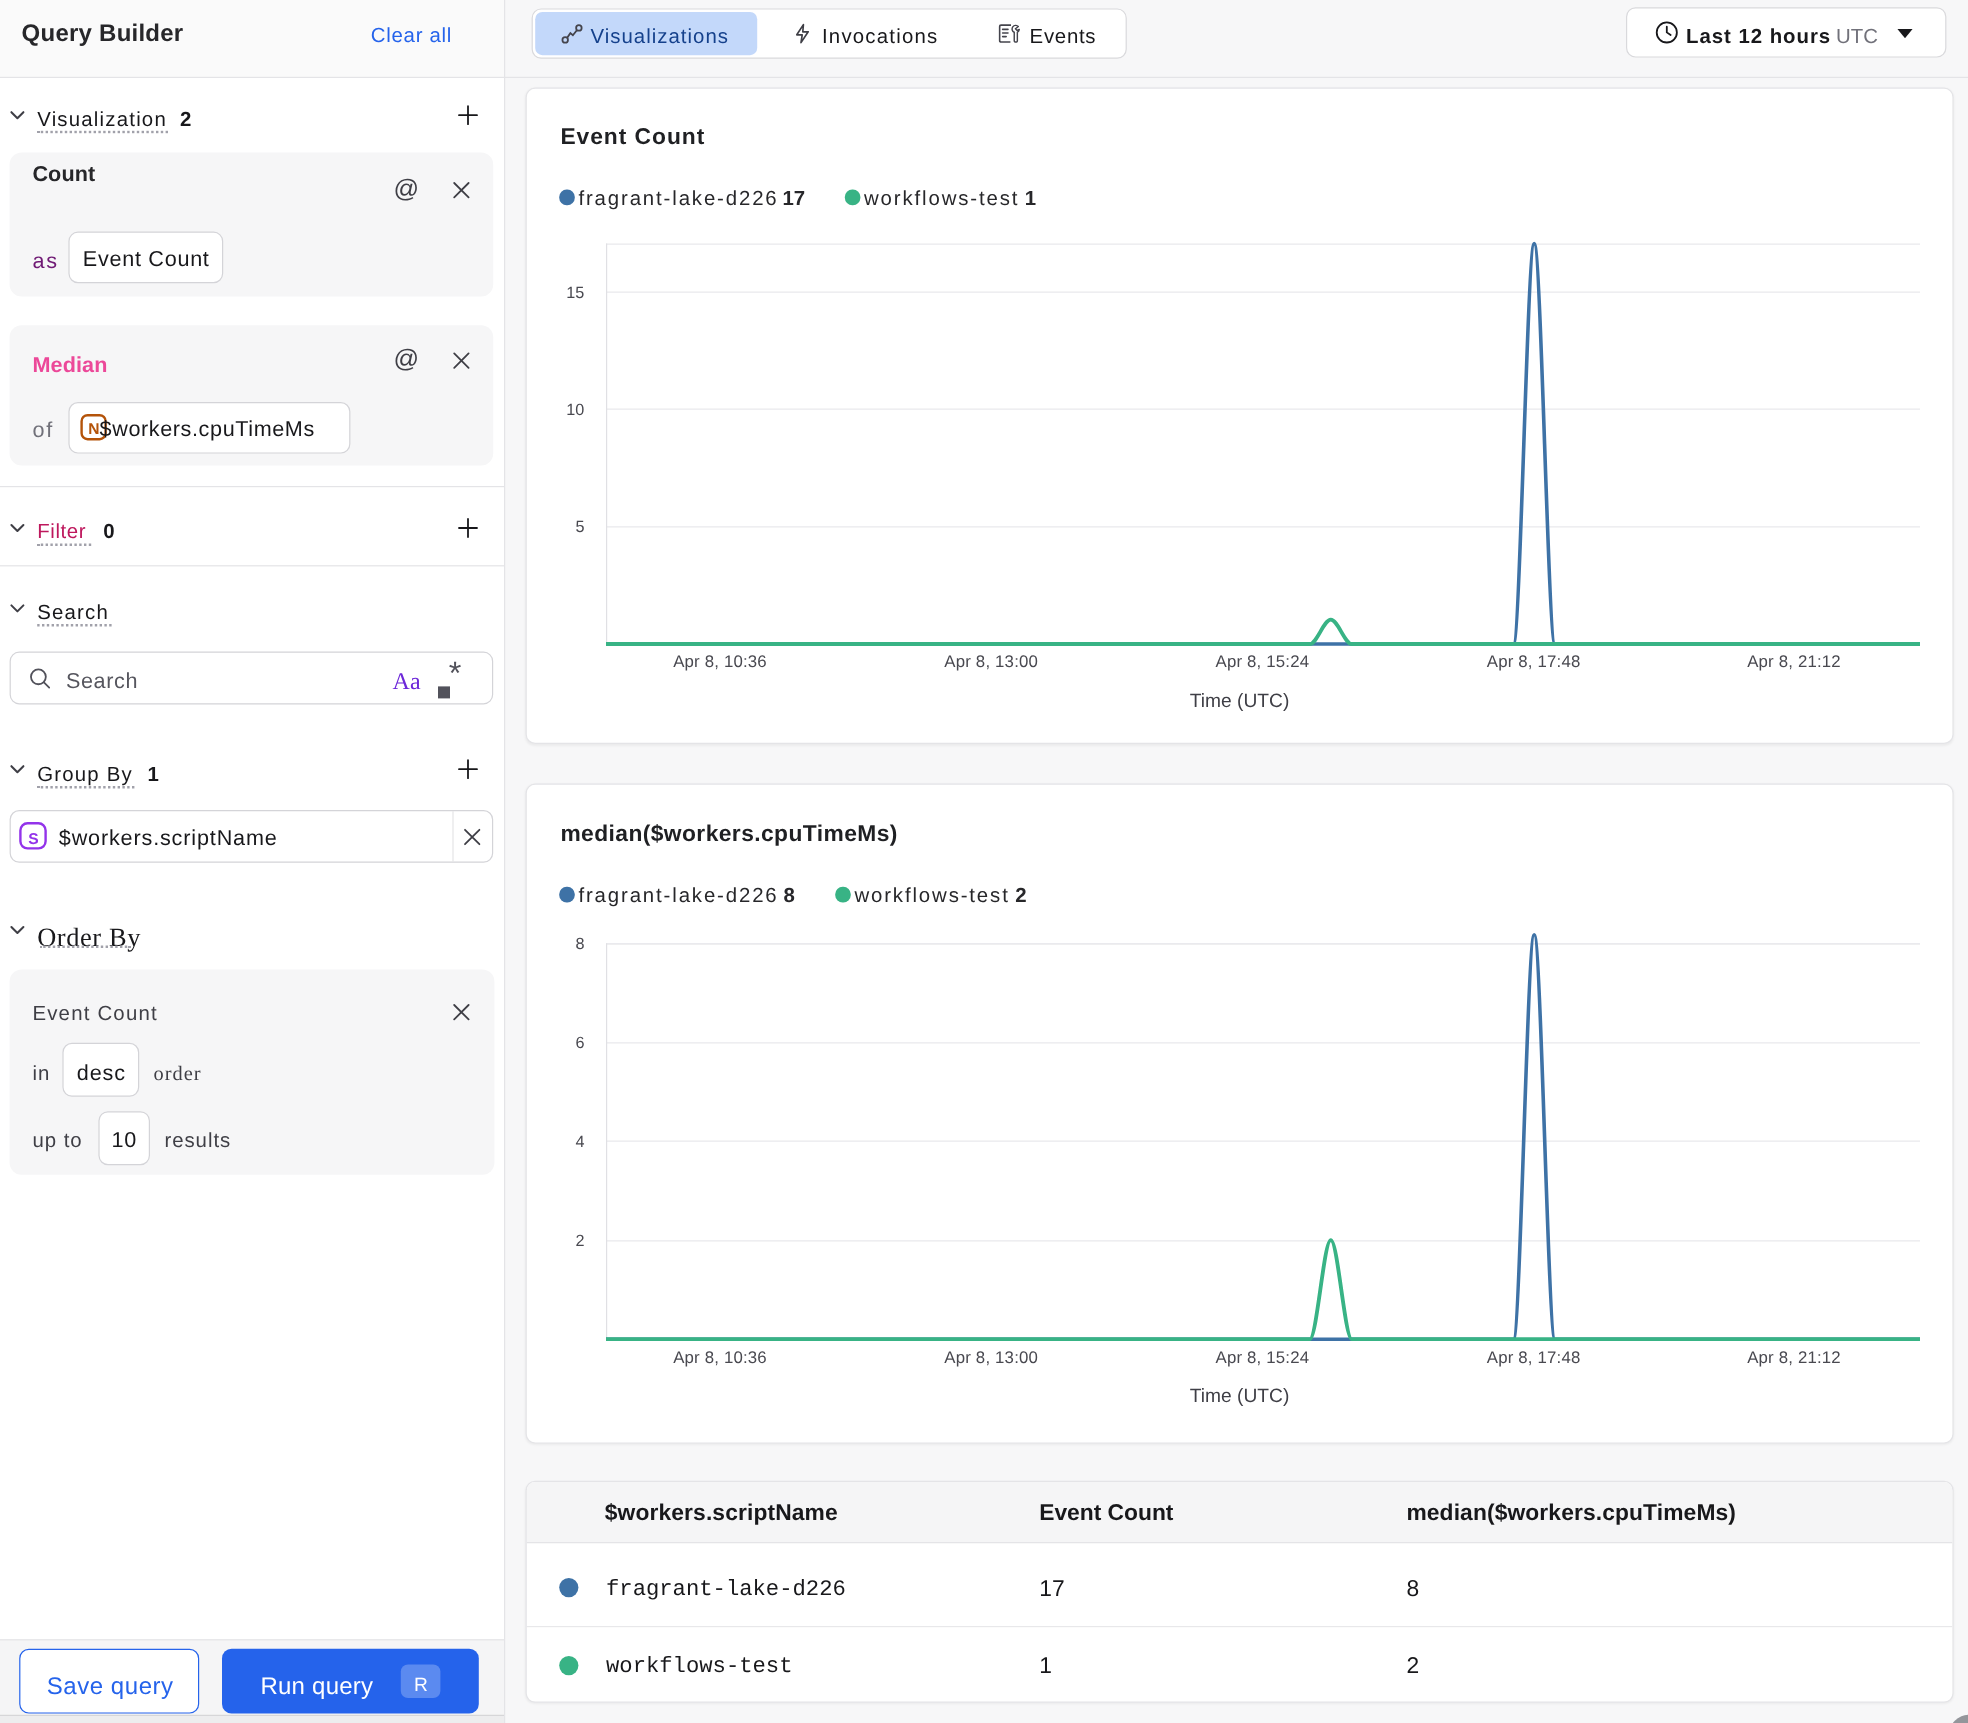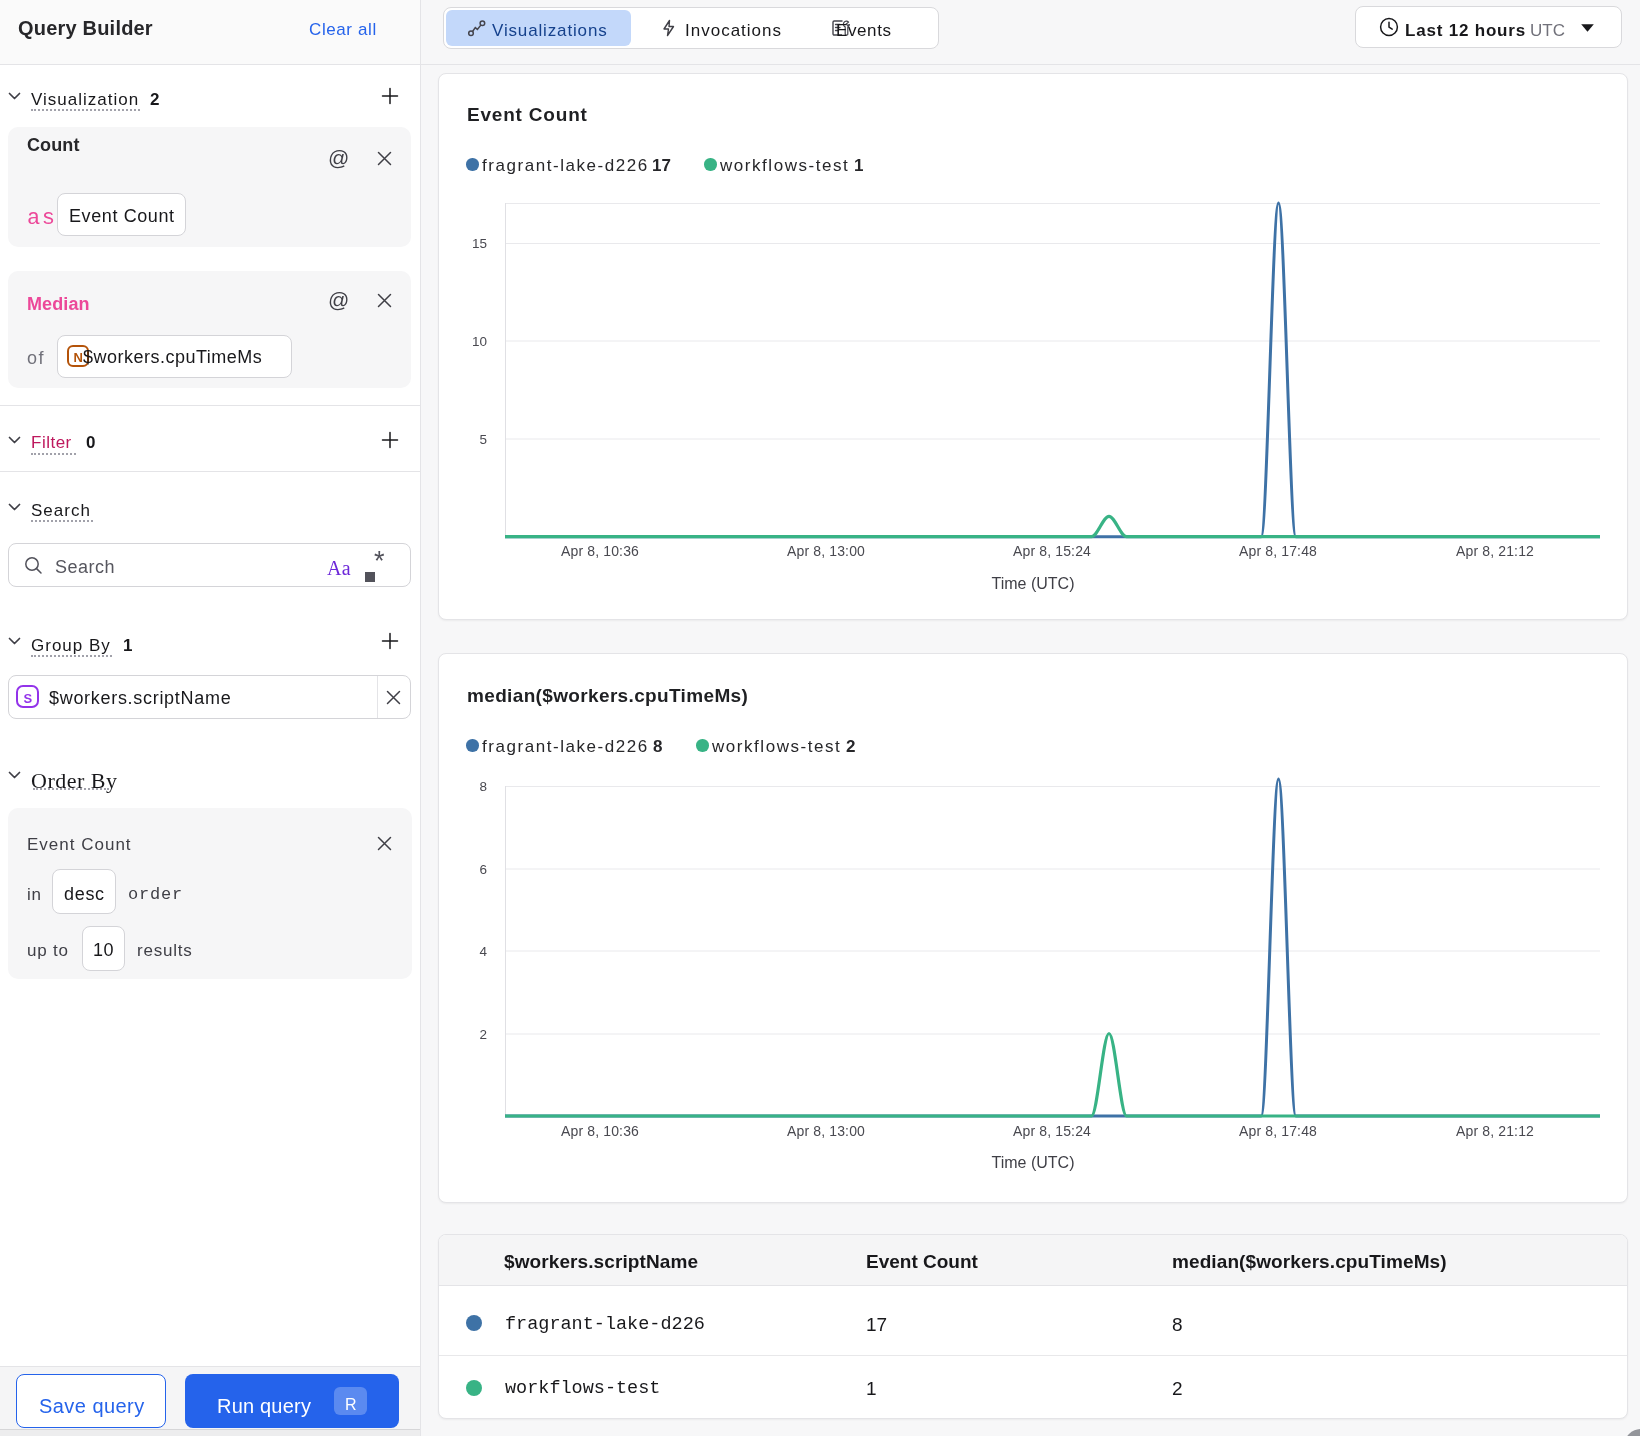--- a/index.html
+++ b/index.html
@@ -19,21 +19,21 @@
 <div style="position:absolute;left:150px;top:90.8px;font-size:17px;line-height:1;color:#18181b;font-weight:bold;font-family:'Liberation Sans',sans-serif;white-space:nowrap">2</div>
 <svg width="18" height="18" viewBox="0 0 18 18" style="position:absolute;left:381px;top:87px">
     <path d="M9 1.5 V16.5 M1.5 9 H16.5" stroke="#18181b" stroke-width="1.5" stroke-linecap="round"></path>
   </svg>
 <div class="abs" style="left:8px;top:127px;width:403px;height:120px;background:#f6f6f7;border-radius:10px"></div>
 <div style="position:absolute;left:27px;top:136px;font-size:18px;line-height:1;color:#27272a;font-weight:bold;letter-spacing:0.1px;font-family:'Liberation Sans',sans-serif;white-space:nowrap">Count</div>
 <div style="position:absolute;left:328px;top:147px;font-size:21px;line-height:1;color:#3f3f46;font-family:'Liberation Sans',sans-serif">@</div>
 <svg width="15" height="15" viewBox="0 0 15 15" style="position:absolute;left:377px;top:151px">
     <path d="M1.5 1.5 L13.5 13.5 M13.5 1.5 L1.5 13.5" stroke="#3f3f46" stroke-width="1.5" stroke-linecap="round"></path>
   </svg>
-<div style="position:absolute;left:27px;top:207.5px;font-size:22px;line-height:1;color:#ec4899;letter-spacing:1.5px;font-family:Liberation Mono, monospace;white-space:nowrap">as</div>
+<div style="position:absolute;left:27px;top:207.5px;font-size:18px;line-height:1;color:#701a75;letter-spacing:1.5px;font-family:Liberation Sans, sans-serif;white-space:nowrap">as</div>
 <div class="abs" style="left:57px;top:193px;width:129px;height:43px;background:#fff;border:1px solid #d4d4d8;border-radius:8px"></div>
 <div style="position:absolute;left:69px;top:206.5px;font-size:18px;line-height:1;color:#18181b;letter-spacing:0.6px;font-family:'Liberation Sans',sans-serif;white-space:nowrap">Event Count</div>
 <div class="abs" style="left:8px;top:271px;width:403px;height:117px;background:#f6f6f7;border-radius:10px"></div>
 <div style="position:absolute;left:27px;top:294.5px;font-size:18px;line-height:1;color:#ec4899;font-weight:bold;letter-spacing:0.1px;font-family:'Liberation Sans',sans-serif;white-space:nowrap">Median</div>
 <div style="position:absolute;left:328px;top:289px;font-size:21px;line-height:1;color:#3f3f46;font-family:'Liberation Sans',sans-serif">@</div>
 <svg width="15" height="15" viewBox="0 0 15 15" style="position:absolute;left:377px;top:293px">
     <path d="M1.5 1.5 L13.5 13.5 M13.5 1.5 L1.5 13.5" stroke="#3f3f46" stroke-width="1.5" stroke-linecap="round"></path>
   </svg>
 <div style="position:absolute;left:27px;top:348.5px;font-size:18px;line-height:1;color:#71717a;letter-spacing:1.5px;font-family:'Liberation Sans',sans-serif;white-space:nowrap">of</div>
 <div class="abs" style="left:57px;top:335px;width:235px;height:43px;background:#fff;border:1px solid #d4d4d8;border-radius:8px"></div>
@@ -88,21 +88,21 @@
 <div style="position:absolute;left:31px;top:770.3px;font-size:22px;line-height:1;color:#18181b;letter-spacing:0.5px;font-family:Liberation Serif, serif;white-space:nowrap">Order By</div>
 <div style="position:absolute;left:33px;top:788px;width:76px;border-bottom:2px dotted #a1a1aa"></div>
 <div class="abs" style="left:8px;top:808px;width:404px;height:171px;background:#f6f6f7;border-radius:10px"></div>
 <div style="position:absolute;left:27px;top:836.3px;font-size:17px;line-height:1;color:#3f3f46;letter-spacing:1.0px;font-family:'Liberation Sans',sans-serif;white-space:nowrap">Event Count</div>
 <svg width="15" height="15" viewBox="0 0 15 15" style="position:absolute;left:377px;top:836px">
     <path d="M1.5 1.5 L13.5 13.5 M13.5 1.5 L1.5 13.5" stroke="#3f3f46" stroke-width="1.5" stroke-linecap="round"></path>
   </svg>
 <div style="position:absolute;left:27px;top:886.3px;font-size:17px;line-height:1;color:#3f3f46;letter-spacing:0.8px;font-family:'Liberation Sans',sans-serif;white-space:nowrap">in</div>
 <div class="abs" style="left:52px;top:869px;width:64px;height:45px;background:#fff;border:1px solid #d4d4d8;border-radius:8px"></div>
 <div style="position:absolute;left:64px;top:884.5px;font-size:18px;line-height:1;color:#18181b;letter-spacing:0.7px;font-family:'Liberation Sans',sans-serif;white-space:nowrap">desc</div>
-<div style="position:absolute;left:128px;top:886.3px;font-size:17px;line-height:1;color:#3f3f46;letter-spacing:0.8px;font-family:Liberation Mono, monospace;white-space:nowrap">order</div>
+<div style="position:absolute;left:128px;top:886.3px;font-size:17px;line-height:1;color:#3f3f46;letter-spacing:0.8px;font-family:Liberation Serif, serif;white-space:nowrap">order</div>
 <div style="position:absolute;left:27px;top:942.3px;font-size:17px;line-height:1;color:#3f3f46;letter-spacing:0.8px;font-family:'Liberation Sans',sans-serif;white-space:nowrap">up to</div>
 <div class="abs" style="left:82px;top:926px;width:43px;height:45px;background:#fff;border:1px solid #d4d4d8;border-radius:8px"></div>
 <div style="position:absolute;left:93px;top:940.5px;font-size:18px;line-height:1;color:#18181b;letter-spacing:0.5px;font-family:'Liberation Sans',sans-serif;white-space:nowrap">10</div>
 <div style="position:absolute;left:137px;top:942.3px;font-size:17px;line-height:1;color:#3f3f46;letter-spacing:0.8px;font-family:'Liberation Sans',sans-serif;white-space:nowrap">results</div>
 <div class="abs" style="left:0;top:1366px;width:420px;height:70px;background:#f5f5f6;border-top:1px solid #e4e4e7"></div>
 <div class="abs" style="left:16px;top:1374px;width:150px;height:54px;background:#fff;border:1.5px solid #2563eb;border-radius:8px"></div>
 <div style="position:absolute;left:39px;top:1396.4px;font-size:20px;line-height:1;color:#2563eb;letter-spacing:0.45px;font-family:'Liberation Sans',sans-serif;white-space:nowrap">Save query</div>
 <div class="abs" style="left:185px;top:1374px;width:214px;height:54px;background:#2563eb;border-radius:8px"></div>
 <div style="position:absolute;left:217px;top:1396.4px;font-size:20px;line-height:1;color:#ffffff;letter-spacing:0.2px;font-family:'Liberation Sans',sans-serif;white-space:nowrap">Run query</div>
 <div class="abs" style="left:334px;top:1387px;width:33px;height:28px;background:rgba(255,255,255,0.25);border-radius:6px"></div>
@@ -118,21 +118,21 @@
 <div style="position:absolute;left:492px;top:22.3px;font-size:17px;line-height:1;color:#15418c;letter-spacing:0.85px;font-family:'Liberation Sans',sans-serif;white-space:nowrap">Visualizations</div>
 <svg width="16" height="18" viewBox="0 0 16 18" style="position:absolute;left:661px;top:19px">
     <path d="M8.5 1.5 L3 10 H7.5 L6.5 16.5 L12.5 7.5 H8 Z" fill="none" stroke="#3f3f46" stroke-width="1.4" stroke-linejoin="round"></path>
   </svg>
 <div style="position:absolute;left:685px;top:22.3px;font-size:17px;line-height:1;color:#18181b;letter-spacing:1.0px;font-family:'Liberation Sans',sans-serif;white-space:nowrap">Invocations</div>
 <svg width="19" height="17" viewBox="0 0 19 17" style="position:absolute;left:832px;top:20px">
     <path d="M10.5 1 H2.2 A1.2 1.2 0 0 0 1 2.2 V13.8 A1.2 1.2 0 0 0 2.2 15 H10" fill="none" stroke="#44444c" stroke-width="1.4"></path>
     <path d="M3.5 4.5 H8 M3.5 7.5 H8 M3.5 10.5 H6.5" stroke="#44444c" stroke-width="1.3" stroke-linecap="round"></path>
     <path d="M16.6 2.1 A3 3 0 1 0 13.2 6.9 L13.2 14.2 A0.8 0.8 0 0 0 14 15 H15 A0.8 0.8 0 0 0 15.8 14.2 L15.8 6.9 A3 3 0 0 0 17.4 4.6 L15.6 5.4 L14.2 4 Z" fill="none" stroke="#44444c" stroke-width="1.2" stroke-linejoin="round"></path>
   </svg>
-<div style="position:absolute;left:836px;top:22.3px;font-size:17px;line-height:1;color:#18181b;letter-spacing:0.6px;font-family:'Liberation Sans',sans-serif;white-space:nowrap">Events</div>
+<div style="position:absolute;left:858px;top:22.3px;font-size:17px;line-height:1;color:#18181b;letter-spacing:0.6px;font-family:'Liberation Sans',sans-serif;white-space:nowrap">Events</div>
 <div class="abs" style="left:1355px;top:6px;width:267px;height:42px;background:#fff;border:1px solid #d9d9dc;border-radius:8px"></div>
 <svg width="20" height="20" viewBox="0 0 20 20" style="position:absolute;left:1379px;top:17px">
     <circle cx="10" cy="10" r="8.4" fill="none" stroke="#18181b" stroke-width="1.5"></circle>
     <path d="M10 5.2 V10 L13.2 12.2" fill="none" stroke="#18181b" stroke-width="1.5" stroke-linecap="round"></path>
   </svg>
 <div style="position:absolute;left:1405px;top:21.8px;font-size:17px;line-height:1;color:#18181b;font-weight:bold;letter-spacing:0.8px;font-family:'Liberation Sans',sans-serif;white-space:nowrap">Last 12 hours</div>
 <div style="position:absolute;left:1530px;top:21.8px;font-size:17px;line-height:1;color:#71717a;font-family:'Liberation Sans',sans-serif;white-space:nowrap">UTC</div>
 <svg width="15" height="10" viewBox="0 0 15 10" style="position:absolute;left:1580px;top:23px">
     <path d="M1.2 1.2 L7.5 8.8 L13.8 1.2 Z" fill="#18181b"></path>
   </svg>

